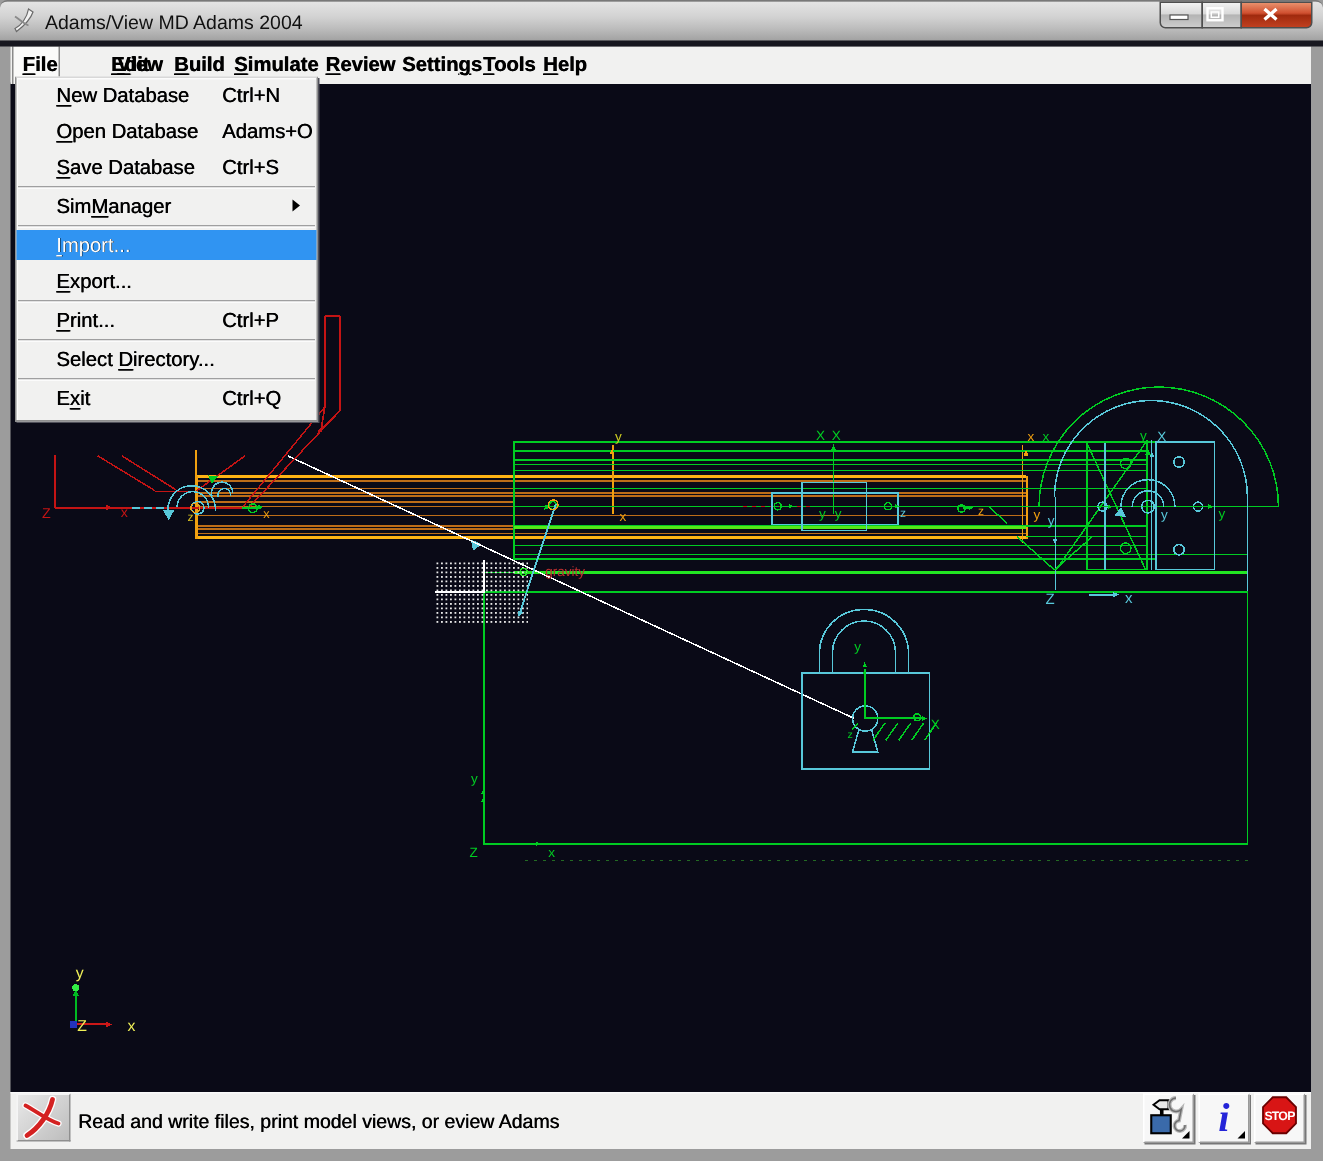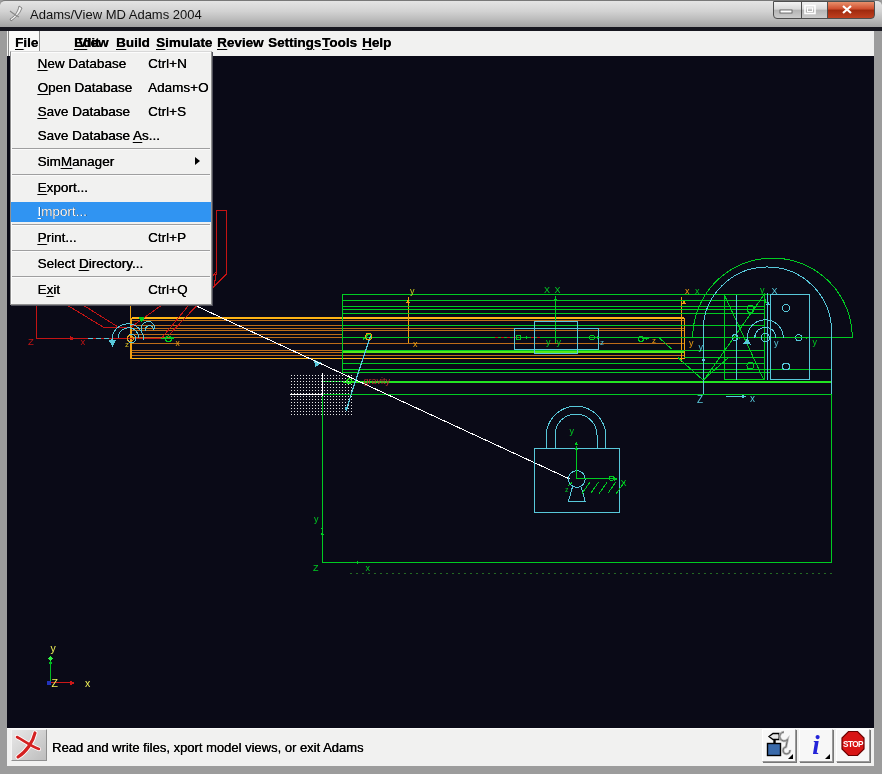--- a/index.html
+++ b/index.html
@@ -310,34 +310,31 @@
       <span class="sc">Ctrl+N</span>
     </div>
  <div class="drow">
       <span class="lbl"><u>O</u>pen Database</span>
       <span class="sc">Adams+O</span>
     </div>
  <div class="drow">
       <span class="lbl"><u>S</u>ave Database</span>
       <span class="sc">Ctrl+S</span>
     </div>
- <div class="drow">
-      <span class="lbl">Save Database <u>A</u>s...</span>
-    </div>
  <div class="dsep"></div>
  <div class="drow">
       <span class="lbl">Sim<u>M</u>anager</span>
       <span class="subarrow"></span>
     </div>
  <div class="dsep"></div>
- <div class="drow">
-      <span class="lbl"><u>E</u>xport...</span>
-    </div>
  <div class="drow" id="improw">
       <span class="lbl"><u>I</u>mport...</span>
+    </div>
+ <div class="drow">
+      <span class="lbl"><u>E</u>xport...</span>
     </div>
  <div class="dsep"></div>
  <div class="drow">
       <span class="lbl"><u>P</u>rint...</span>
       <span class="sc">Ctrl+P</span>
     </div>
  <div class="dsep"></div>
  <div class="drow">
       <span class="lbl">Select <u>D</u>irectory...</span>
     </div>
@@ -350,21 +347,21 @@
 
 <div class="abs" id="statusbar"></div>
 <div class="abs" id="stbtn">
  <svg width="34" height="30" viewBox="0 0 34 30">
   <path d="M6,27 C14,22 21,12 23,3" stroke="#fff" stroke-width="5" fill="none" stroke-linecap="round"></path>
   <path d="M5,7 C11,10 20,17 27,19" stroke="#fff" stroke-width="4.2" fill="none" stroke-linecap="round"></path>
   <path d="M6,27 C14,22 21,12 23,3" stroke="#d42222" stroke-width="3.2" fill="none" stroke-linecap="round"></path>
   <path d="M5,7 C11,10 20,17 27,19" stroke="#d42222" stroke-width="2.6" fill="none" stroke-linecap="round"></path>
  </svg>
 </div>
-<div class="abs" id="sttext">Read and write files, xport model views, or exit Adams</div>
+<div class="abs" id="sttext">Read and write files, print model views, or eview Adams</div>
 <div class="rbtn" style="left:762px;">
  <svg width="32" height="31" viewBox="0 0 32 31">
   <rect x="4.5" y="13.5" width="13" height="12" fill="#3a6aaa" stroke="#000" stroke-width="1.4"></rect>
   <path d="M6,6.5 L10,3.5 L16,3.5 L16,9.5 L10,9.5 Z" fill="#e8e8e8" stroke="#000" stroke-width="1.3"></path>
   <path d="M11.5,9.5 L11.5,14" stroke="#000" stroke-width="2.4"></path>
   <path d="M21,2 a4.5,4.5 0 1 0 3.5,7.5 L23,17 a3.5,3.5 0 1 0 4,3" stroke="#b8b8b8" stroke-width="2.6" fill="none"></path>
   <path d="M21,2 a4.5,4.5 0 1 0 3.5,7.5 L23,17 a3.5,3.5 0 1 0 4,3" stroke="#707070" stroke-width="1" fill="none"></path>
  </svg>
  <div class="cornertri"></div>
 </div>

